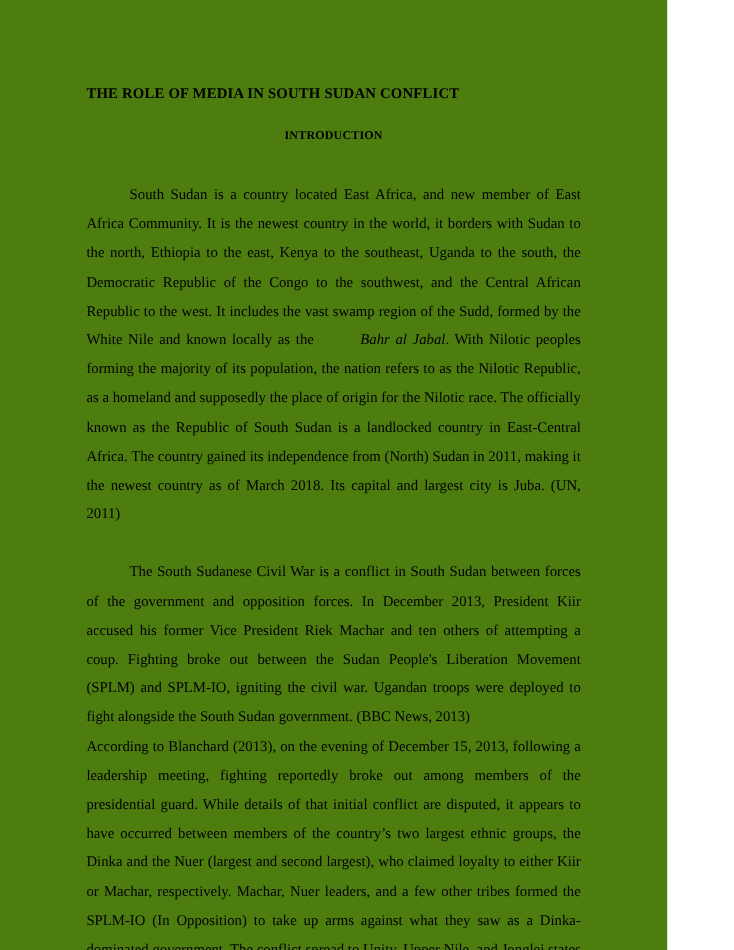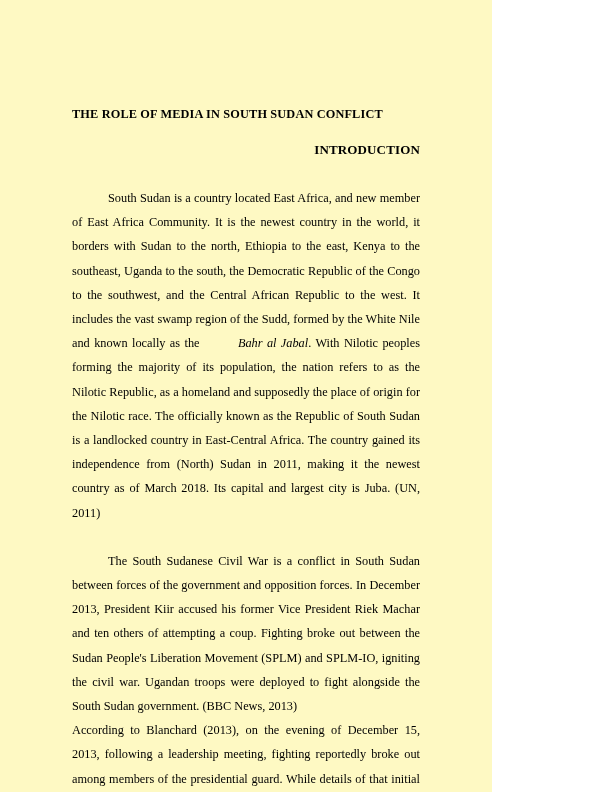--- a/index.html
+++ b/index.html
@@ -10,43 +10,43 @@
   body {
     width: 612px;
     height: 792px;
     font-family: "Liberation Serif", "DejaVu Serif", serif;
     color: #000000;
     overflow: hidden;
   }
 
   .page {
     position: relative;
-    width: 492px;
+    width: 556px;
     height: 792px;
-    background: #fef9c3;
+    background: #4d7c0f;
     box-sizing: border-box;
-    padding: 102px 72px 0 72px;
+    padding: 66px 72px 0 72px;
   }
 
   .doc-title {
     font-size: 12.3px;
     font-weight: bold;
     letter-spacing: 0.15px;
     line-height: 24px;
     margin: 0;
     text-align: left;
   }
 
   .section-heading {
-    font-size: 13px;
+    font-size: 10px;
     font-weight: bold;
     letter-spacing: 0.15px;
     line-height: 24px;
     margin: 12px 0 0 0;
-    text-align: right;
+    text-align: center;
   }
 
   .body-para {
     font-size: 12.3px;
     line-height: 24.2px;
     text-align: justify;
     text-justify: inter-word;
     margin: 0;
     hyphens: none;
     -webkit-hyphens: none;

